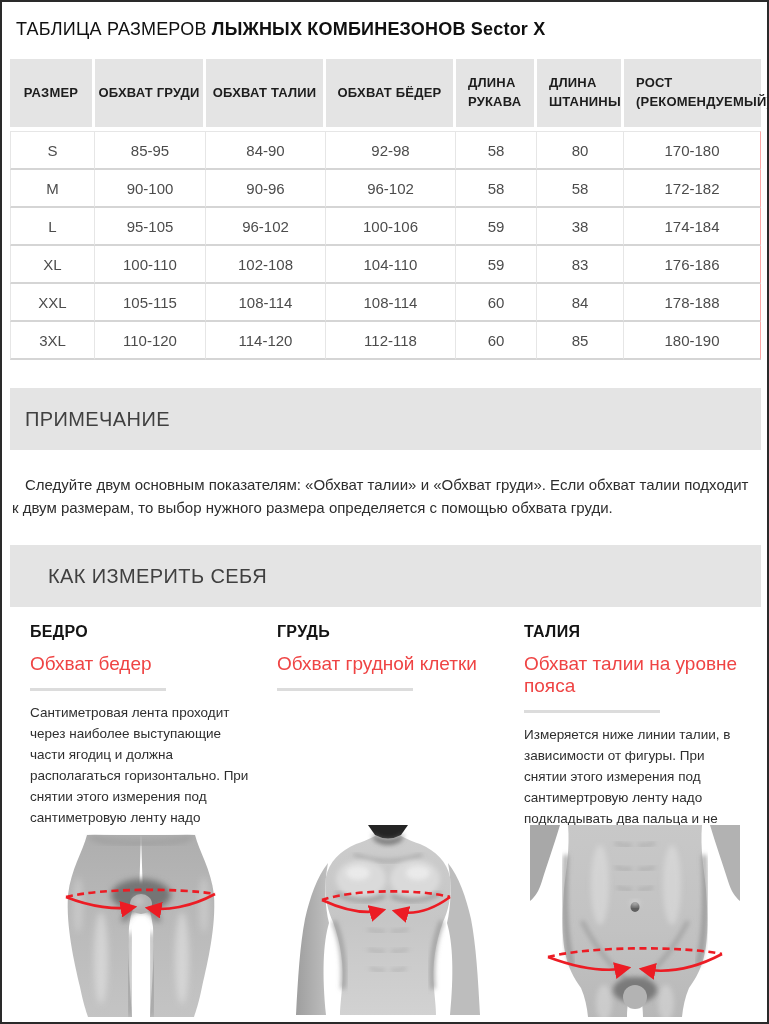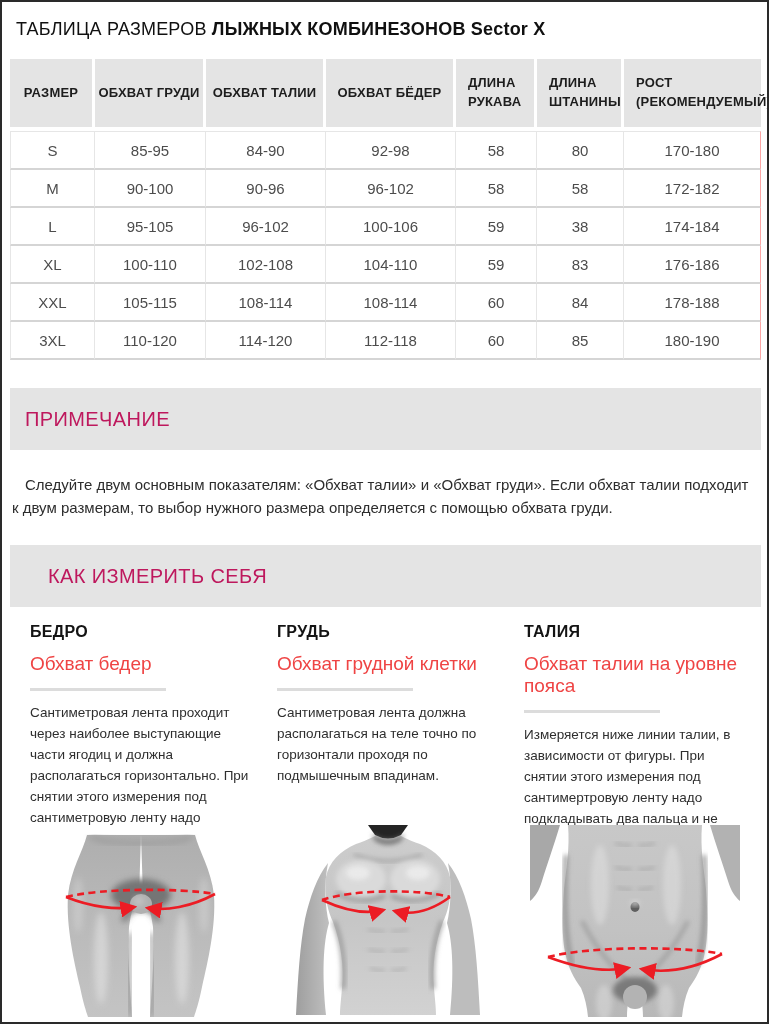--- a/index.html
+++ b/index.html
@@ -25,21 +25,21 @@
   .size-table tbody td{
     height:36px;text-align:center;font-size:15px;color:#4c4c4c;background:#fff;
     border-bottom:2px solid #d5d5d5;border-right:1px solid #e6e6e6;padding:0;
   }
   .size-table tbody td:first-child{border-left:1px solid #e6e6e6;}
   .size-table tbody td:last-child{border-right:1px solid #fca5a5;text-align:center;}
   .size-table tbody tr:first-child td{border-top:1px solid #e6e6e6;}
   .section-bar{
     height:62px;background:#e4e4e4;margin:28px 6px 0 8px;
     display:flex;align-items:center;padding-left:15px;
-    font-size:20px;color:#be185d;letter-spacing:.4px;
+    font-size:20px;color:#404040;letter-spacing:.4px;
   }
   .section-bar.second{margin-top:26px;padding-left:38px;}
   .note-text{
     margin:24px 10px 0;font-size:15px;line-height:1.5;color:#2d2d2d;text-indent:13px;
   }
   .measure{
     margin:16px 22px 0 28px;height:202px;overflow:hidden;
     display:grid;grid-template-columns:1fr 1fr 1fr;column-gap:26px;
   }
   .m-title{font-size:16px;font-weight:700;color:#141414;margin:0 0 12px;letter-spacing:.3px;}
@@ -153,21 +153,20 @@
   <div class="m-col">
     <div class="m-title">БЕДРО</div>
     <div class="m-sub">Обхват бедер</div>
     <div class="m-div"></div>
     <div class="m-desc">Сантиметровая лента проходит через наиболее выступающие части ягодиц и должна располагаться  горизонтально. При снятии этого измерения под сантиметровую ленту надо подкладывать два пальца и не натягивать ее слишком туго.</div>
   </div>
   <div class="m-col">
     <div class="m-title">ГРУДЬ</div>
     <div class="m-sub">Обхват грудной клетки</div>
     <div class="m-div"></div>
-    <div class="m-desc">Сантиметровая лента должна располагаться на теле точно по горизонтали проходя по подмышечным впадинам.</div>
   </div>
   <div class="m-col">
     <div class="m-title">ТАЛИЯ</div>
     <div class="m-sub">Обхват талии на уровне пояса</div>
     <div class="m-div"></div>
     <div class="m-desc">Измеряется ниже линии талии, в зависимости от фигуры. При снятии этого измерения под сантимертровую ленту надо подкладывать два пальца и не натягивать ее слишком туго.</div>
   </div>
 </div>
 
 <div class="figures">

